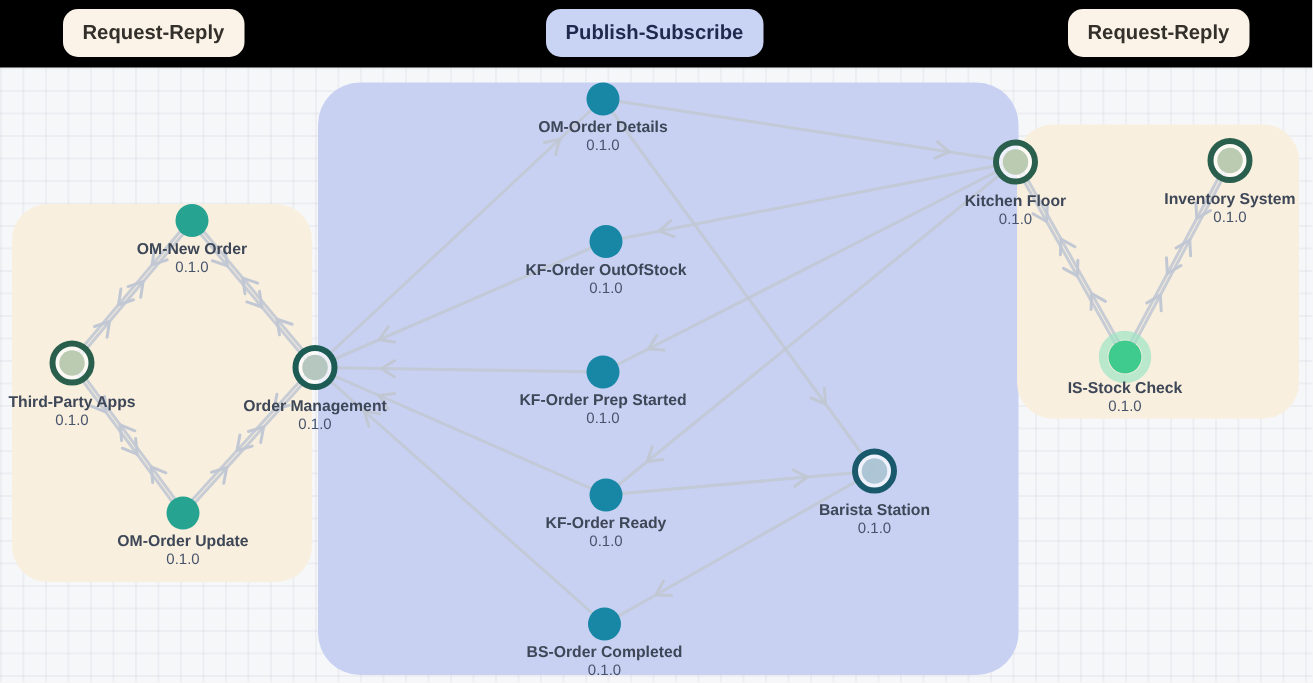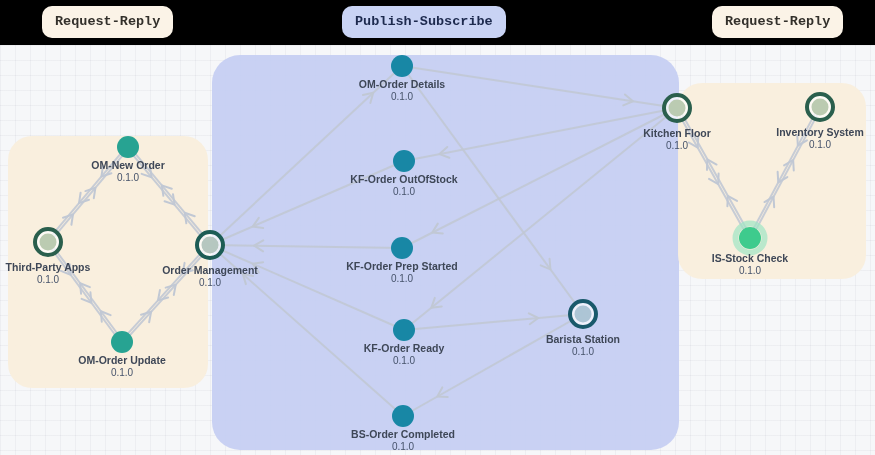--- a/index.html
+++ b/index.html
@@ -7,29 +7,29 @@
     position:relative;width:875px;height:455px;overflow:hidden;
     font-family:"Liberation Sans",sans-serif;
     background-color:#f6f7f9;
     background-image:
       linear-gradient(rgba(130,130,160,0.08) 1px, transparent 1px),
       linear-gradient(90deg, rgba(130,130,160,0.08) 1px, transparent 1px);
     background-size:15px 15px;
   }
   .topbar{
     position:absolute;left:0;top:0;width:875px;height:45px;
-    background:#000;z-index:3;font-family:Liberation Mono, monospace;
+    background:#000;z-index:3;
   }
   .chip{
     position:absolute;top:6px;height:32px;line-height:32px;
     padding:0 13px;border-radius:10px;
     font-size:13.5px;font-weight:700;white-space:nowrap;
   }
   .chip-0{left:42px;}
-  .chip-1{left:342px;}
+  .chip-1{left:364px;}
   .chip-2{left:712px;}
   svg.graph{position:absolute;left:0;top:0;z-index:1;}
   .node-label{font:700 10.5px "Liberation Sans",sans-serif;fill:#3e4757;}
   .node-version{font:500 10px "Liberation Sans",sans-serif;fill:#46536b;}
 </style>
 </head>
 <body>
 
 <div class="stage">
   <svg class="graph" id="graph" width="875" height="455" viewBox="0 0 875 455">

